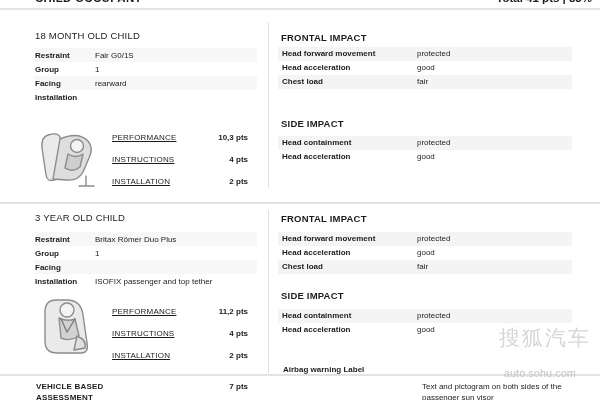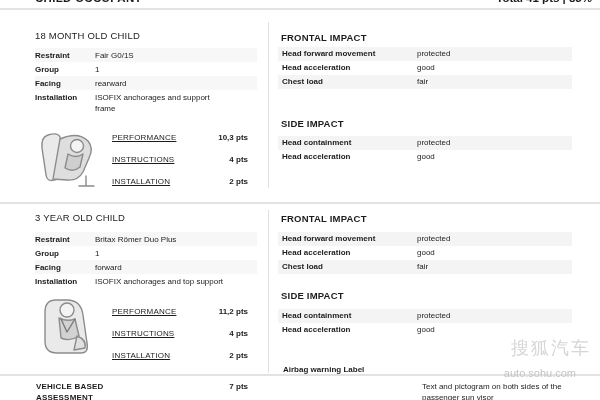--- a/index.html
+++ b/index.html
@@ -34,21 +34,21 @@
   .imp-label{font-weight:bold;}
   .imp-value{position:absolute;left:139px;top:0;}
 
   
   .foot-vlabel{position:absolute;left:36px;top:381px;width:96px;font-weight:bold;line-height:11px;letter-spacing:.2px;}
   .foot-vpts{position:absolute;left:160px;top:381px;width:88px;text-align:right;font-weight:bold;line-height:11px;}
   .foot-alabel{position:absolute;left:283px;top:364px;font-weight:bold;line-height:11px;}
   .foot-avalue{position:absolute;left:422px;top:381px;width:145px;line-height:11px;}
 
   
-  .wm-brand{position:absolute;right:9px;top:336px;font-size:18px;line-height:24px;color:#d6d6d6;letter-spacing:2px;}
+  .wm-brand{position:absolute;right:9px;top:326px;font-size:21px;line-height:24px;color:#d6d6d6;letter-spacing:2px;}
   .wm-site{position:absolute;right:24px;top:367px;font-size:11px;color:#c4c4c4;}
 </style>
 </head>
 <body>
 
 <div class="page">
 
   <div class="hdr-title">CHILD OCCUPANT</div>
   <div class="hdr-total">Total 41 pts | 83%</div>
   <div class="rule" style="top:8px"></div>
@@ -66,21 +66,20 @@
     <div class="info-row">
       <span class="info-label">Group</span>
       <span class="info-value">1</span>
     </div>
     <div class="info-row alt">
       <span class="info-label">Facing</span>
       <span class="info-value">rearward</span>
     </div>
     <div class="info-row">
       <span class="info-label">Installation</span>
-      <span class="info-value">ISOFIX anchorages and support frame</span>
     </div>
   </div>
 
   <div class="seat" style="left:36px;top:128px">
     <svg viewBox="0 0 70 62" width="70" height="62">
       <g fill="#eaeaea" stroke="#8c8c8c" stroke-width="1.4" stroke-linejoin="round" stroke-linecap="round">
         <path d="M12,7 Q5,9 6,20 L10,47 Q11,54 18,52 L30,49 L24,9 Q22,4 12,7 Z"></path>
         <path d="M24,11 Q42,3 52,13 Q58,20 53,30 L47,44 Q42,53 31,52 L17,51 Z" fill="#dedede"></path>
         <circle cx="41" cy="18" r="6.5" fill="#f4f4f4"></circle>
         <path d="M32,26 Q40,31 47,26 L44,39 Q37,45 29,40 Z" fill="#cfcfcf"></path>
@@ -140,25 +139,24 @@
     <div class="info-row alt">
       <span class="info-label">Restraint</span>
       <span class="info-value">Britax Römer Duo Plus</span>
     </div>
     <div class="info-row">
       <span class="info-label">Group</span>
       <span class="info-value">1</span>
     </div>
     <div class="info-row alt">
       <span class="info-label">Facing</span>
-      <span class="info-value">forward</span>
     </div>
     <div class="info-row">
       <span class="info-label">Installation</span>
-      <span class="info-value">ISOFIX anchorages and top support</span>
+      <span class="info-value">ISOFIX passenger and top tether</span>
     </div>
   </div>
 
   <div class="seat" style="left:36px;top:296px">
     <svg viewBox="0 0 70 62" width="70" height="62">
       <g fill="#eaeaea" stroke="#8c8c8c" stroke-width="1.4" stroke-linejoin="round" stroke-linecap="round">
         <path d="M20,4 Q9,4 9,16 L9,45 Q9,57 21,57 L45,57 Q53,57 51,47 L47,19 Q45,4 31,4 Z"></path>
         <circle cx="31" cy="14" r="7" fill="#f4f4f4"></circle>
         <path d="M23,22 Q31,26 39,23 L43,40 Q34,46 25,42 Z" fill="#d2d2d2"></path>
         <path d="M41,40 Q51,44 49,52 L38,54 Z" fill="#e0e0e0"></path>

